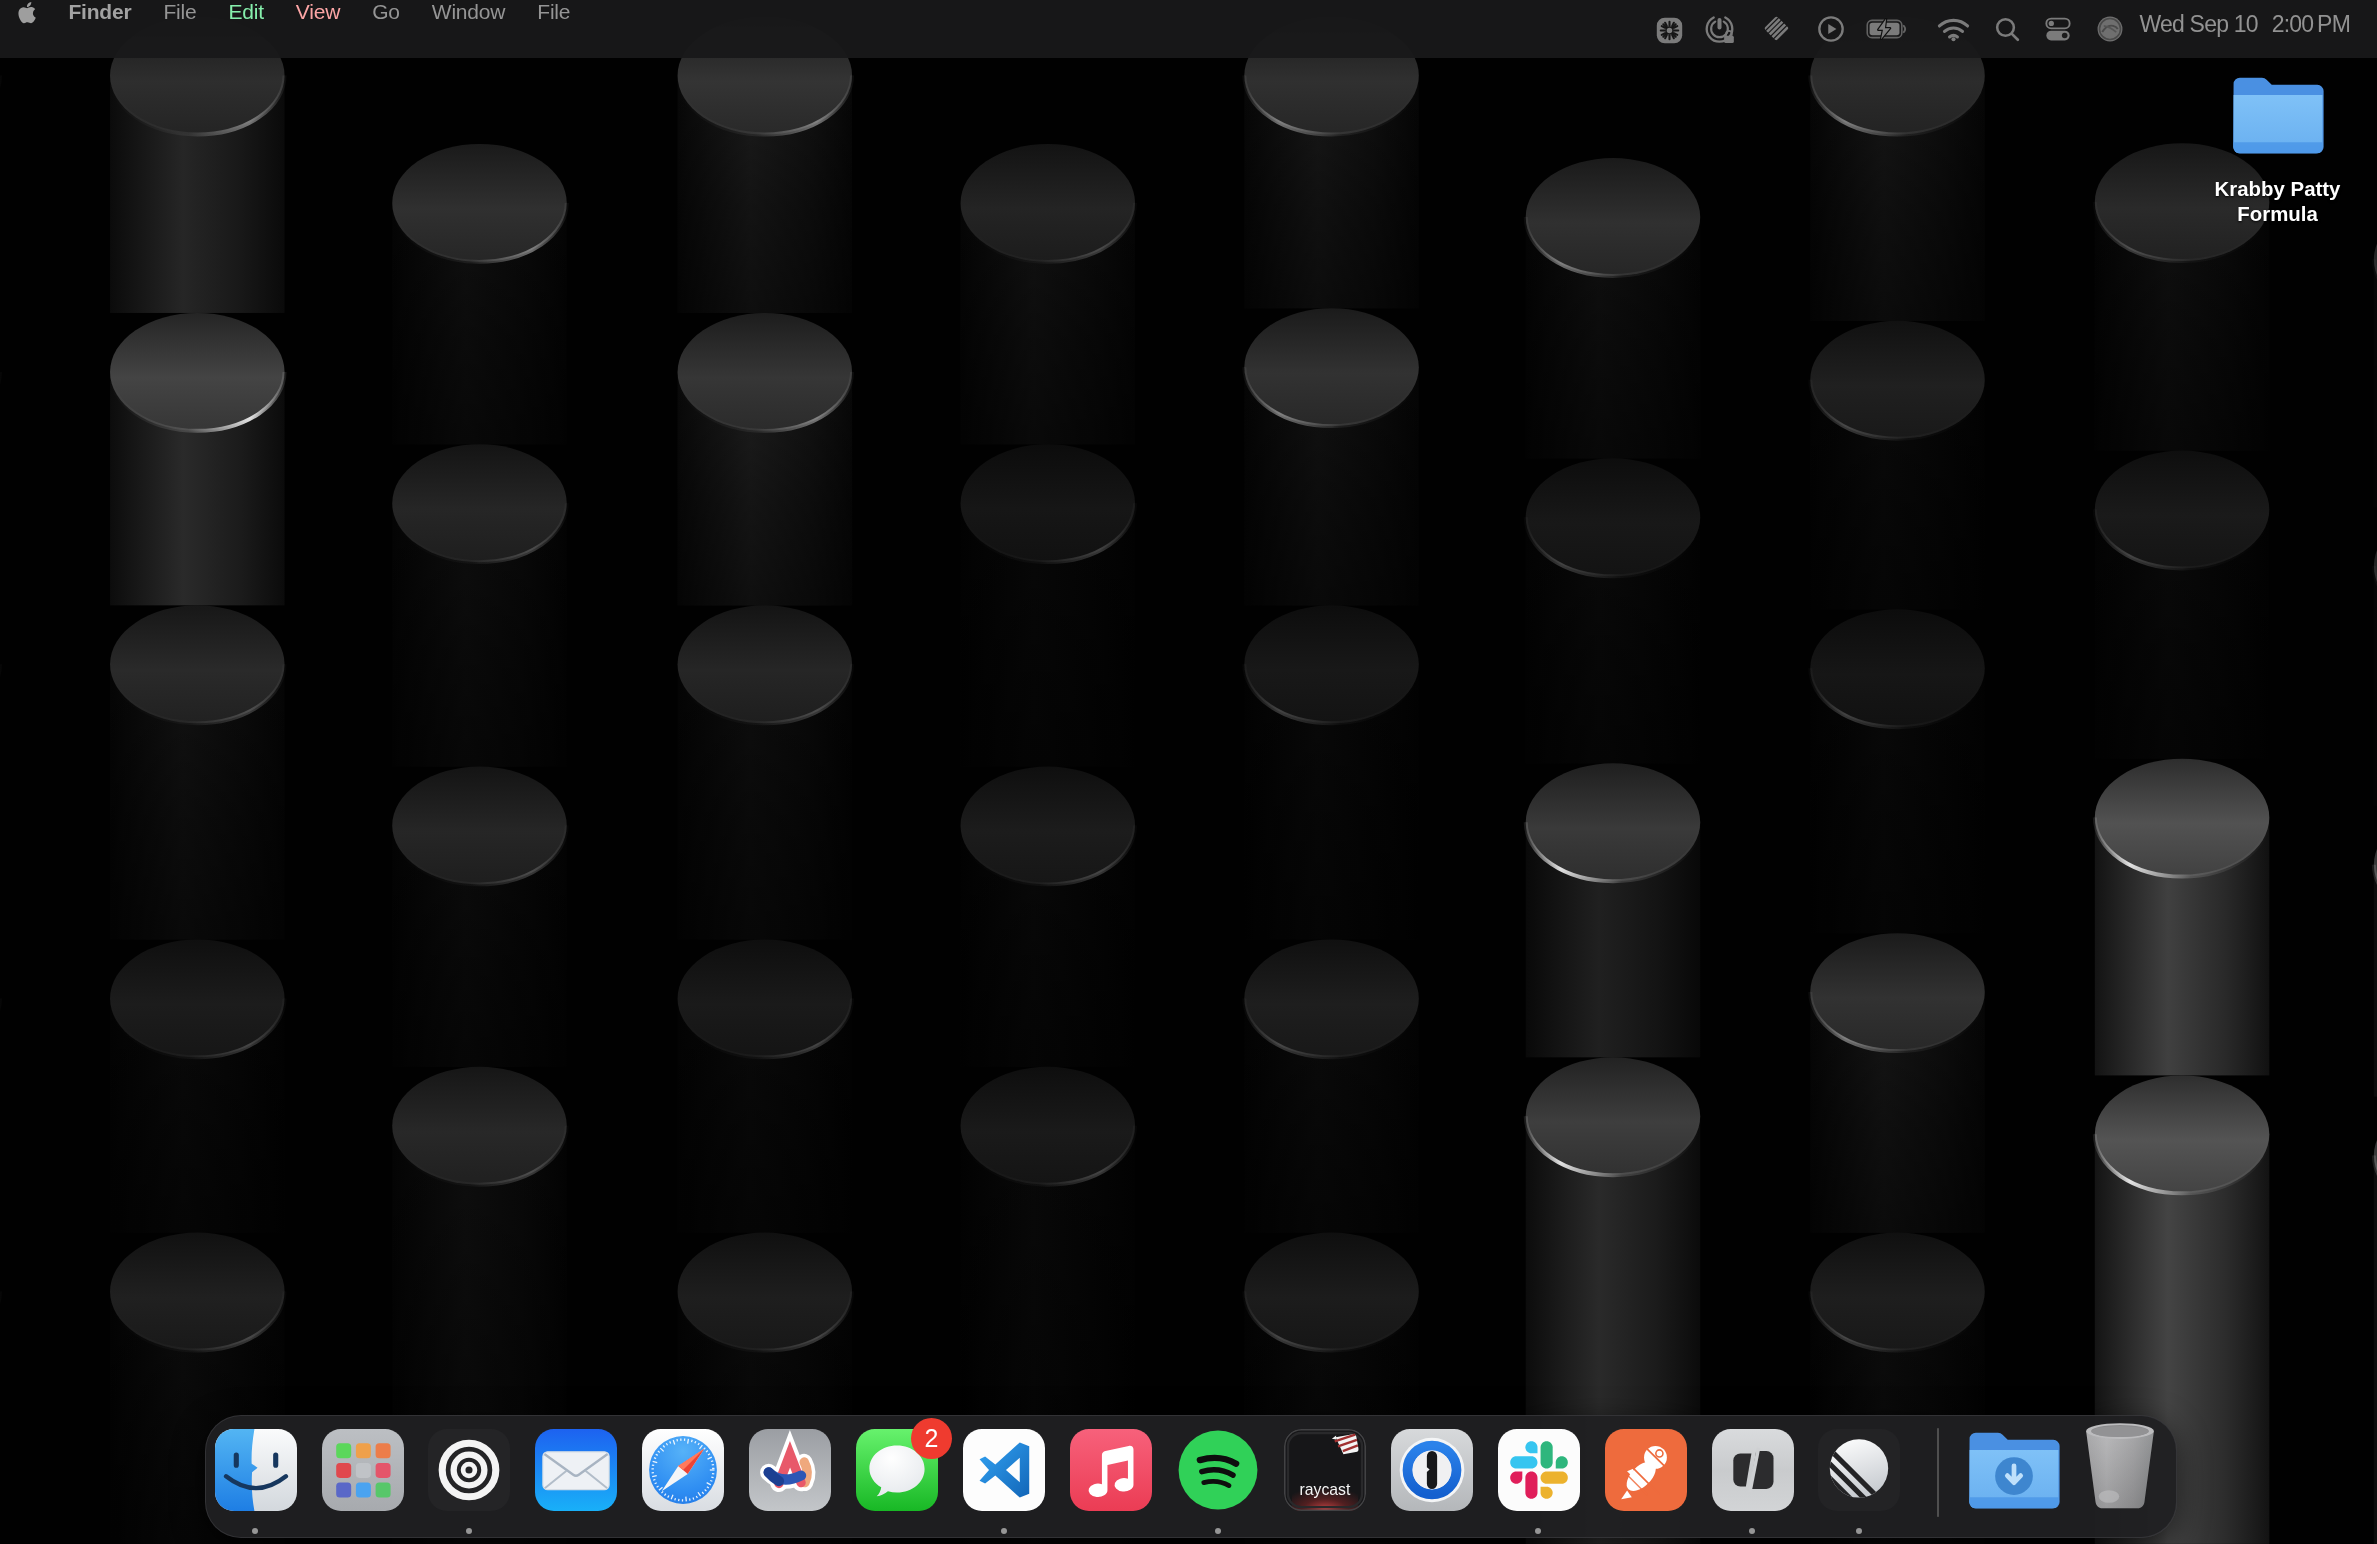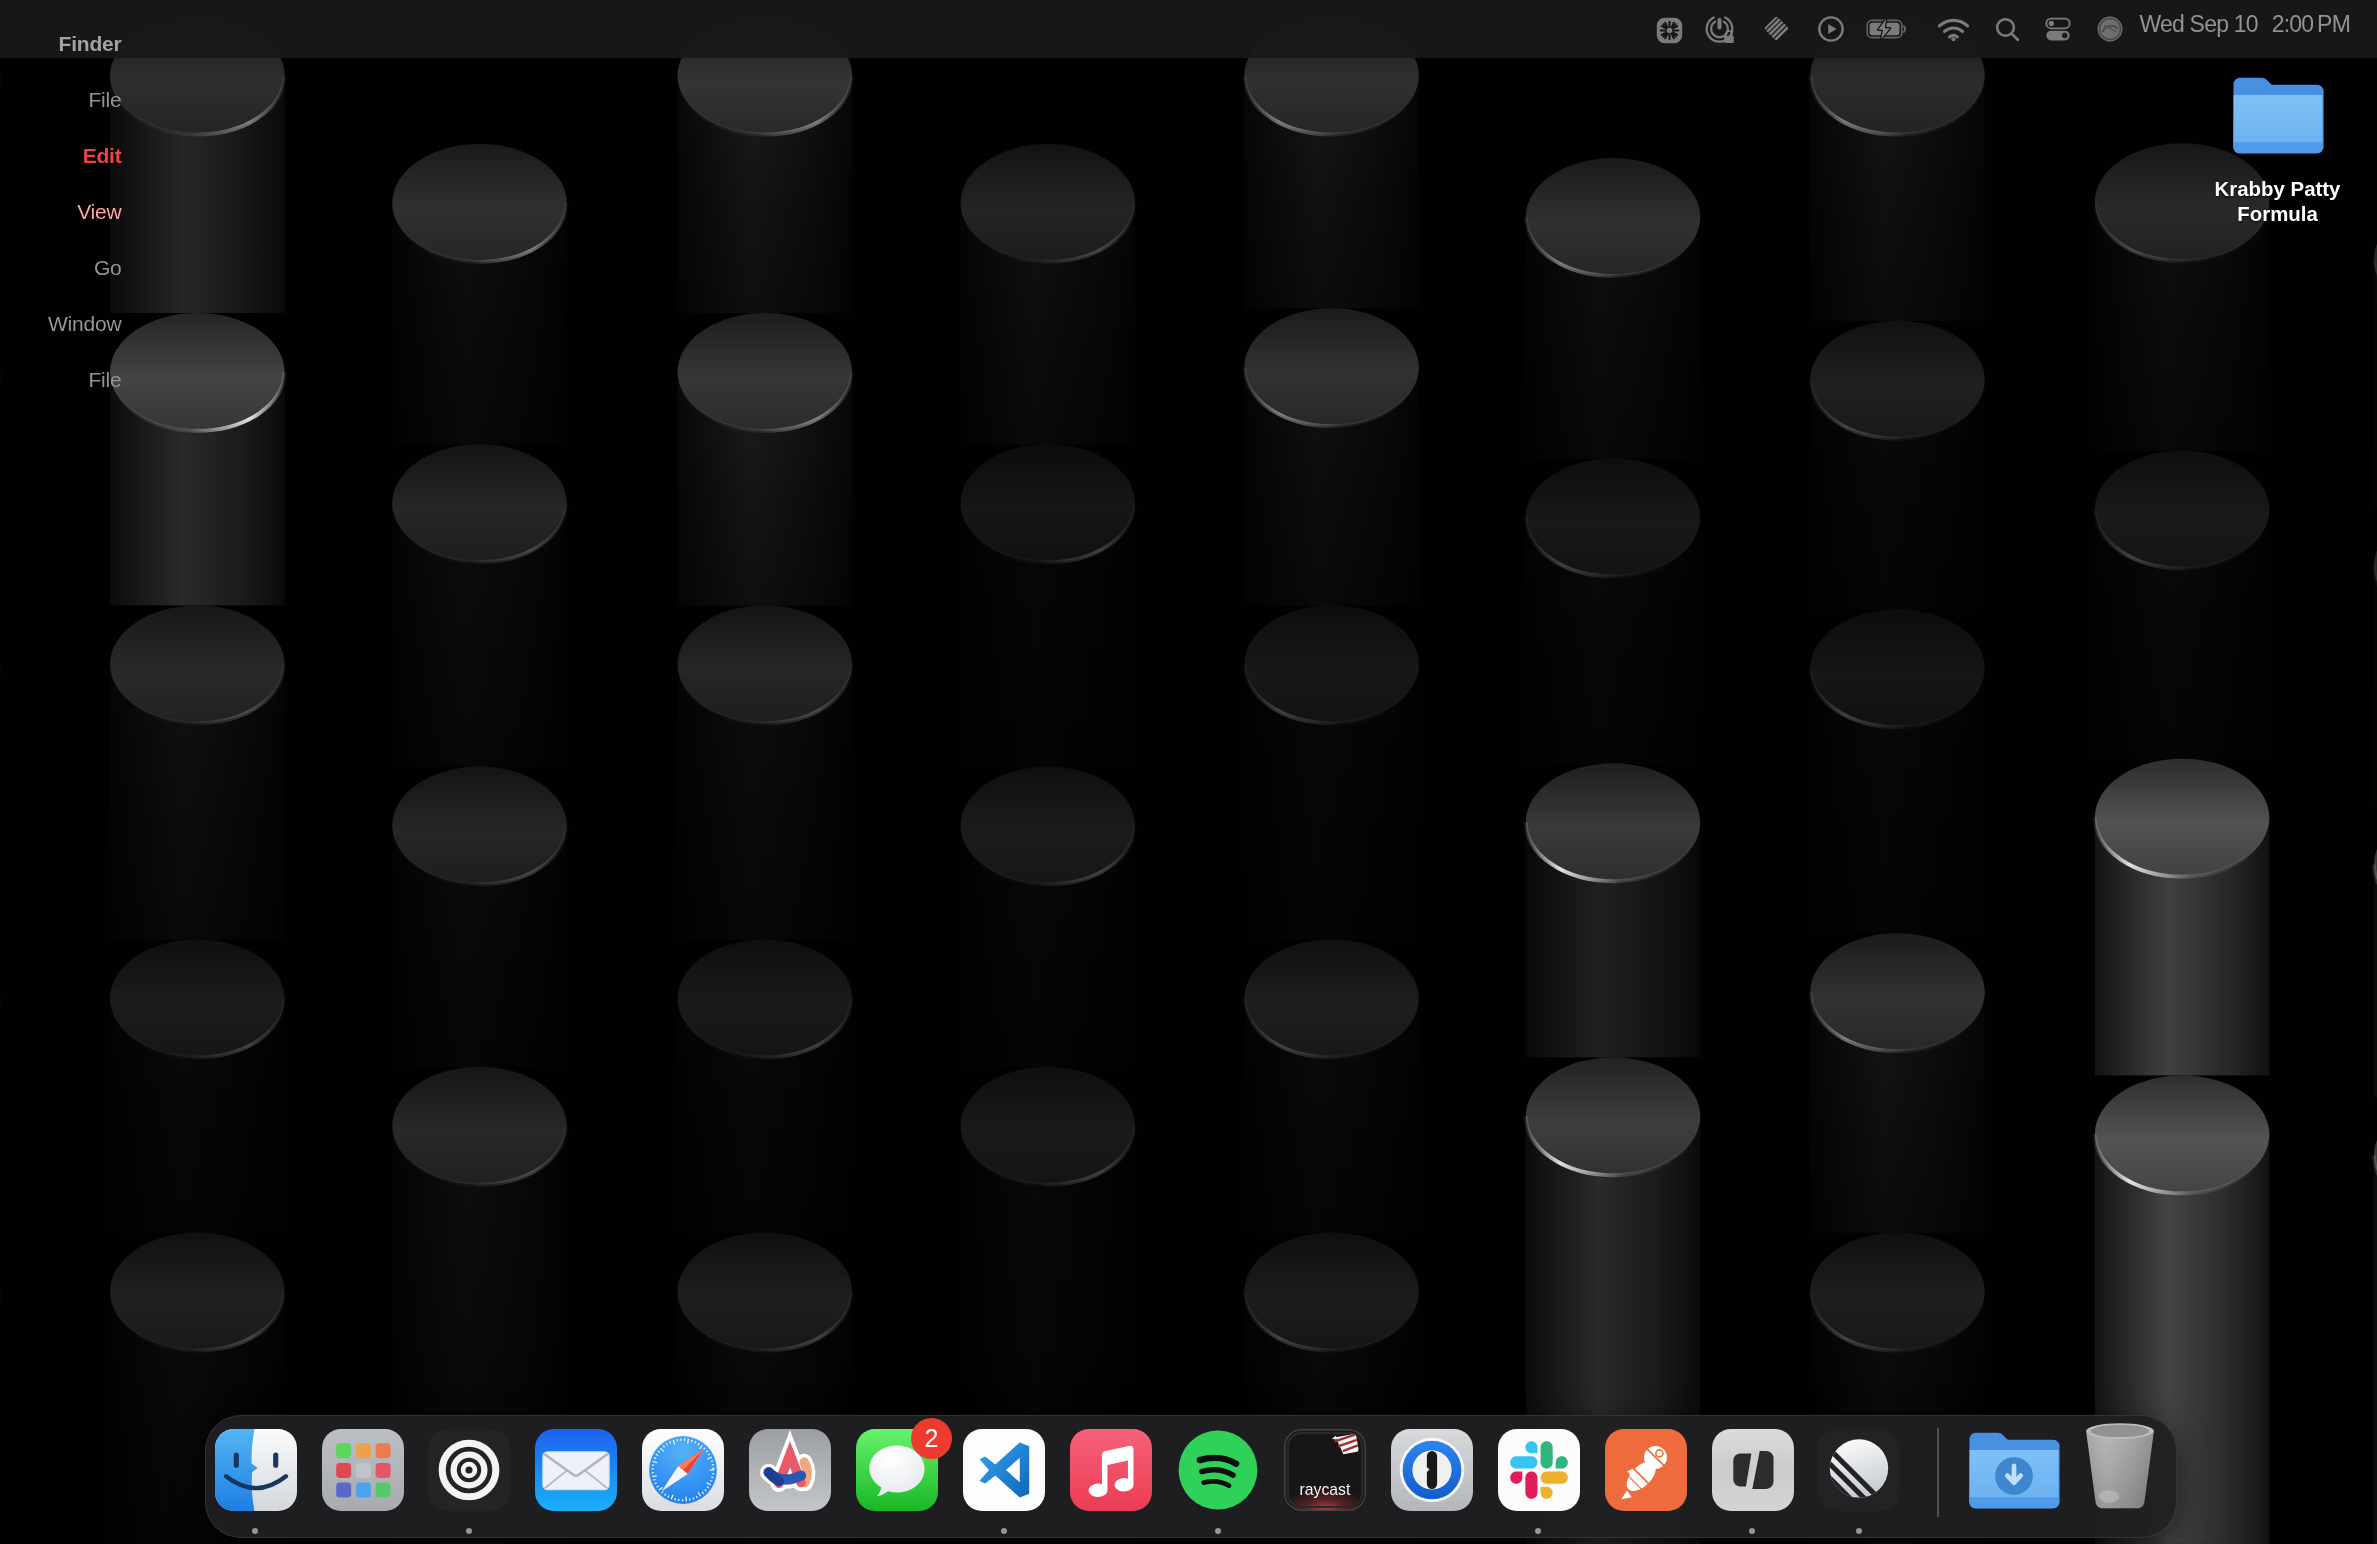--- a/index.html
+++ b/index.html
@@ -727,27 +727,27 @@
           <stop offset="0.85" stop-color="#6cb2f1"></stop>
           <stop offset="1" stop-color="#5ea5ec"></stop>
       </linearGradient>
       </defs>
       <path d="M2 10 a8 8 0 0 1 8-8 h28 a8 8 0 0 1 6 2.6 l6.5 6.4 h58 a8 8 0 0 1 8 8 v71 a8 8 0 0 1-8 8 h-99 a8 8 0 0 1-8-8 Z" fill="#4a90e2"></path>
       <path d="M2 24 h113 v66 a8 8 0 0 1-8 8 h-97 a8 8 0 0 1-8-8 Z" fill="url(#fbd)"></path>
       <path d="M2 84 h113 v6 a8 8 0 0 1-8 8 h-97 a8 8 0 0 1-8-8 Z" fill="#4b96e8" opacity="0.85"></path>
       </svg></div>
 <div style="position:absolute;left:2179px;top:177px;width:197px;text-align:center;font-size:20.4px;font-weight:700;color:#fff;line-height:25px;text-shadow:0 0.8px 2.4px rgba(0,0,0,0.9);">Krabby Patty<br>Formula</div>
 <div id="menubar">
-    <div style="position:absolute;left:48px;top:0;height:58px;display:flex;align-items:flex-end;gap:32px;flex-direction:column;">
+    <div style="position:absolute;left:16px;top:0;height:58px;display:flex;align-items:flex-start;gap:32px;">
       <svg width="20.4" height="25" viewBox="0 0 26 32">
         <path fill="#9e9e9e" d="M21.6 16.9c0-3.4 2.8-5 2.9-5.1-1.6-2.3-4.1-2.7-5-2.7-2.1-.2-4.1 1.3-5.2 1.3-1.1 0-2.7-1.2-4.5-1.2-2.3 0-4.4 1.3-5.6 3.4-2.4 4.1-.6 10.3 1.7 13.6 1.1 1.6 2.5 3.5 4.3 3.4 1.7-.1 2.4-1.1 4.5-1.1 2.1 0 2.7 1.1 4.5 1.1 1.9 0 3.1-1.7 4.2-3.3 1.3-1.9 1.9-3.7 1.9-3.8-.1 0-3.6-1.4-3.7-5.6zM18.1 6.9c.9-1.2 1.6-2.8 1.4-4.4-1.4.1-3 .9-4 2.1-.9 1-1.7 2.7-1.5 4.3 1.6.1 3.1-.8 4.1-2z"></path>
       </svg>
       <span style="font-weight:700;color:#a2a2a2">Finder</span>
       <span style="font-weight:400;color:#959595">File</span>
-      <span style="font-weight:700;color:#ef4444">Edit</span>
+      <span style="font-weight:400;color:#86efac">Edit</span>
       <span style="font-weight:400;color:#fca5a5">View</span>
       <span style="font-weight:400;color:#959595">Go</span>
       <span style="font-weight:400;color:#959595">Window</span>
       <span style="font-weight:400;color:#959595">File</span>
     </div>
     <svg width="27" height="27" viewBox="0 0 34 34" style="position:absolute;left:1656px;top:16.5px">
       <rect x="1" y="1" width="32" height="32" rx="10" fill="#7b7b7b"></rect>
       <g stroke="#161616" stroke-width="2.6" stroke-linecap="round">
         <line x1="17" y1="6" x2="17" y2="11"></line>
         <line x1="17" y1="23" x2="17" y2="28"></line>

